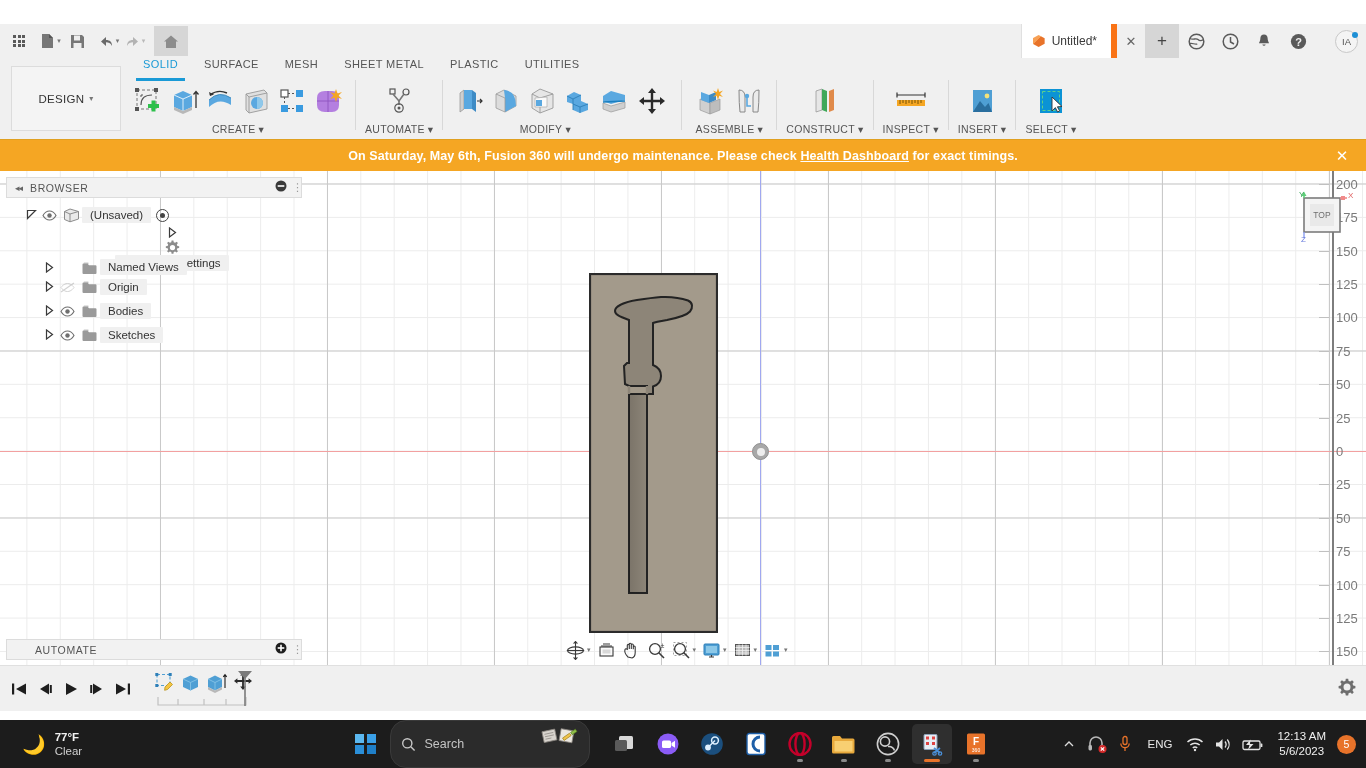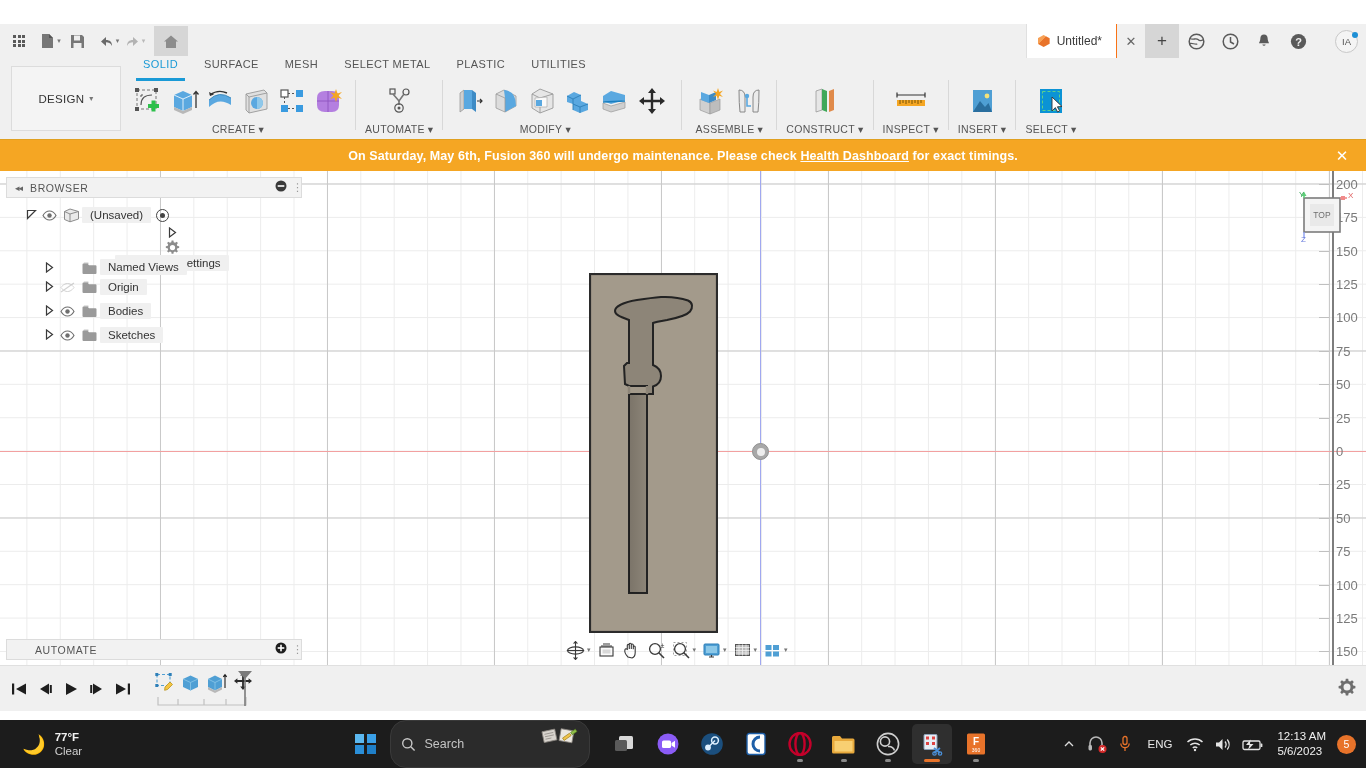--- a/index.html
+++ b/index.html
@@ -46,21 +46,21 @@
   .qab-btn.active-home { background:#d6d6d6; width:34px; }
   .qab-sep { width:6px; }
   .caret { font-size:7px; color:#777; margin-left:2px; }
   .grid-icon { display:grid; grid-template-columns:repeat(3,3px); grid-template-rows:repeat(3,3px); gap:1.6px; }
   .grid-icon i { background:#5a5a5a; display:block; }
 
   .tab-strip { margin-left:auto; display:flex; align-items:center; height:34px; }
   .doc-tab {
     height:34px; padding:0 14px 0 11px; display:flex; align-items:center; gap:7px;
     background:#fff; font-size:12px; color:#3a3a3a;
-    border-left:1px solid #e0e0e0; border-right:1px solid #f97316;
+    border-left:1px solid #e0e0e0; border-right:6px solid #f97316;
   }
   .doc-cube {
     width:12px; height:12px; flex:none;
     background:linear-gradient(135deg,#f7a055 0 40%,#e8732a 40% 100%);
     clip-path: polygon(50% 0,100% 27%,100% 73%,50% 100%,0 73%,0 27%);
   }
   .tab-x { width:28px; height:34px; display:flex; align-items:center; justify-content:center; color:#666; font-size:13px; }
   .tab-plus {
     width:34px; height:34px; display:flex; align-items:center; justify-content:center;
     background:#d6d6d6; color:#444; font-size:17px;
@@ -285,21 +285,21 @@
     width:6px; height:3px; border-radius:2px; background:#8a8a8a;
   }
   .run-dot.wide { width:16px; background:#e8732a; }
 
   .tray { position:absolute; right:8px; display:flex; align-items:center; gap:0; }
   .tray-i {
     height:40px; min-width:26px; padding:0 5px; display:flex; align-items:center; justify-content:center;
     color:#e4e4e4; font-size:13px; position:relative;
   }
   .tray-lang { font-size:11.5px; color:#e8e8e8; padding:0 9px; }
-  .clock { display:flex; flex-direction:column; align-items:flex-start; line-height:1.3; padding:0 8px; }
+  .clock { display:flex; flex-direction:column; align-items:center; line-height:1.3; padding:0 8px; }
   .clock div { font-size:11.5px; color:#f0f0f0; }
   .notif-badge {
     width:19px; height:19px; border-radius:50%; background:#e8732a;
     display:flex; align-items:center; justify-content:center;
     font-size:10.5px; color:#fff; margin-left:3px; margin-right:2px;
   }
 </style>
 </head>
 <body>
 
@@ -399,21 +399,21 @@
   <div class="ribbon">
     <div class="design-box">
       <span>DESIGN</span>
       <span class="caret" style="margin-left:5px;font-size:8px">▾</span>
     </div>
 
     <div class="ribbon-tabs">
       <div class="rtab active">SOLID</div>
       <div class="rtab">SURFACE</div>
       <div class="rtab">MESH</div>
-      <div class="rtab">SELECT METAL</div>
+      <div class="rtab">SHEET METAL</div>
       <div class="rtab">PLASTIC</div>
       <div class="rtab">UTILITIES</div>
     </div>
 
     <div class="ribbon-body">
 
       <div class="rgroup">
         <div class="rgroup-row">
           <div class="rbtn">
             <svg width="30" height="30" viewBox="0 0 30 30">

